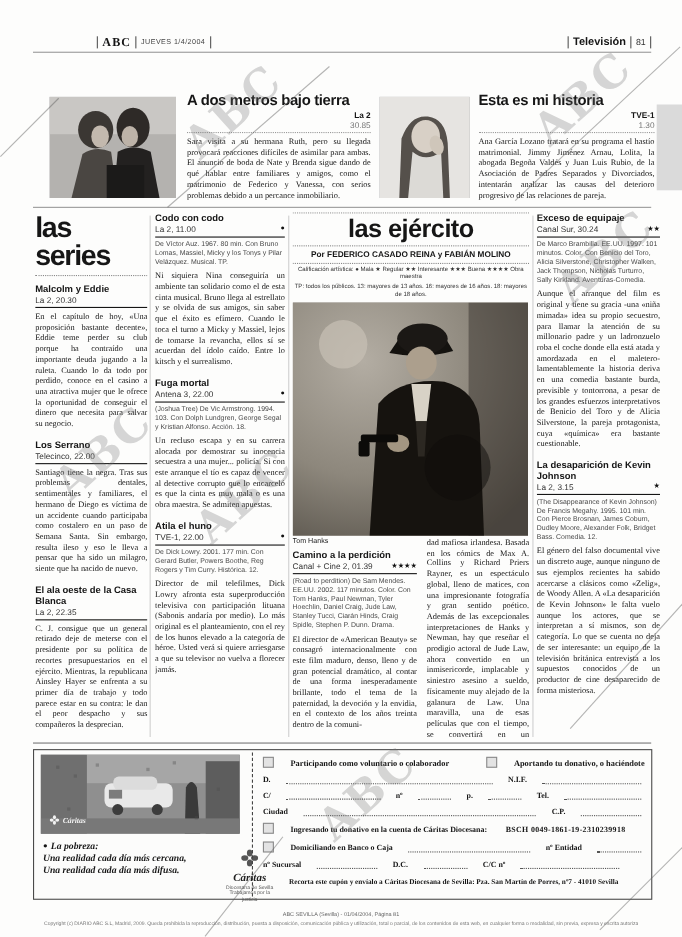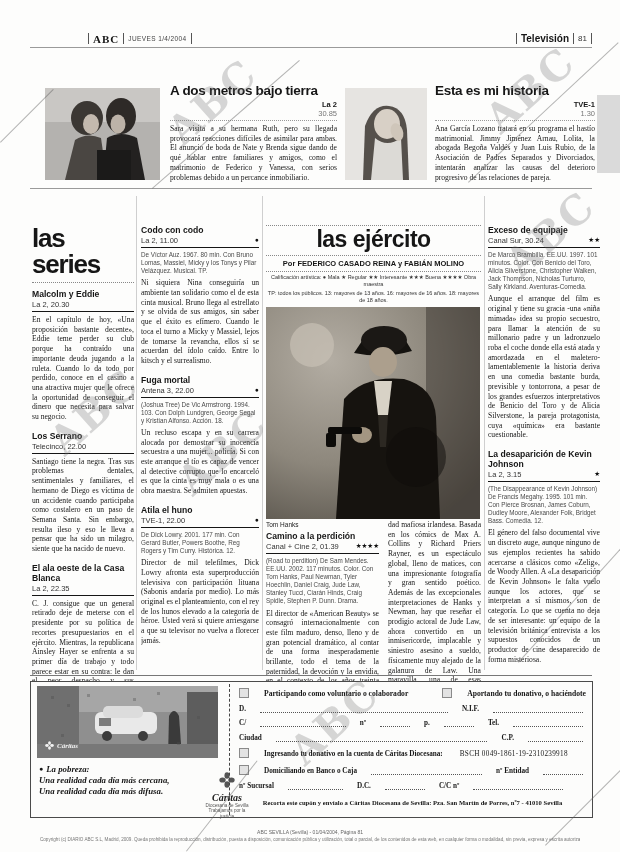--- a/index.html
+++ b/index.html
@@ -17,21 +17,21 @@
   
   .pphoto{position:absolute;overflow:hidden;background:#bbb;}
   .ptext{position:absolute;}
   .prev-title{font:bold 13.5px "Liberation Sans",sans-serif;letter-spacing:-.3px;line-height:14px;}
   .ct-row{display:flex;justify-content:space-between;align-items:flex-end;border-bottom:1px dotted #999;
           font:bold 7.5px "Liberation Sans",sans-serif;padding:2px 0 2px;margin-bottom:3px;flex-direction:column;}
   .ct-row .time{font-weight:normal;color:#777;}
   .jbody{font-size:7.6px;line-height:9.7px;text-align:justify;}
   .gray-strip{position:absolute;left:597px;top:95px;width:23px;height:78px;background:#dadada;}
   
-  .col{position:absolute;top:193px;height:480px;overflow:hidden;margin-top:32px;}
+  .col{position:absolute;top:193px;height:480px;overflow:hidden;}
   #col-series{left:32px;width:102px;}
   #col-two{left:141px;width:118px;}
   #col-pel{left:266px;width:215px;}
   #col-right{left:488px;width:112px;}
   .vsep{position:absolute;top:196px;height:474px;width:1px;background:#cfcfcf;}
   .series-head{font:bold 26px "Liberation Sans",sans-serif;letter-spacing:-1.2px;border-bottom:1px dotted #888;
                padding-bottom:5px;margin-bottom:6px;line-height:26px;}
   .entry{margin-bottom:9px;}
   .entry .t{font:bold 8.6px/10px "Liberation Sans",sans-serif;}
   .entry .ct{display:flex;justify-content:space-between;font:7.5px "Liberation Sans",sans-serif;color:#333;margin:1px 0 2px;}
@@ -60,21 +60,21 @@
   .cutline{position:absolute;left:198px;top:2px;bottom:2px;width:0;border-left:1px dashed #444;}
   .form{position:absolute;left:208px;top:4px;width:347px;font-size:7.2px;}
   .frow{display:flex;align-items:flex-end;margin-top:6.6px;gap:11px;}
   .frow b{font-weight:bold;white-space:nowrap;}
   .dl{flex:1;border-bottom:1px dotted #555;height:7px;margin:0 3px;}
   .dl.w30{flex:none;width:30px;} .dl.w40{flex:none;width:40px;} .dl.w55{flex:none;width:55px;}
   .dl.w70{flex:none;width:70px;} .dl.w90{flex:none;width:90px;}
   .cbx{width:8px;height:8px;background:#e3e3e3;border:1px solid #8a8a8a;flex:none;margin:0 4px 0 0;display:inline-block;}
   .cbx.after{margin:0 0 0 4px;}
   .opt{font:bold 7.6px "Liberation Serif",serif;}
-  .acct{font-weight:normal;letter-spacing:.3px;margin-left:6px;white-space:nowrap;}
+  .acct{font-weight:bold;letter-spacing:.3px;margin-left:6px;white-space:nowrap;}
   .cutnote{text-align:center;font:bold 6.6px "Liberation Serif",serif;margin-top:9px;}
   
   .footer1{position:absolute;left:0;right:0;top:829px;text-align:center;font:5px "Liberation Sans",sans-serif;color:#666;}
   .footer2{position:absolute;left:40px;right:40px;top:837px;text-align:center;font:4.6px "Liberation Sans",sans-serif;color:#777;white-space:nowrap;overflow:hidden;}
   
   .wm{position:absolute;font:bold 40px "DejaVu Serif",serif;color:rgba(110,110,110,.28);
       transform:rotate(-42deg);letter-spacing:2px;pointer-events:none;}
   .wline{position:absolute;height:1px;background:rgba(90,90,90,.45);transform-origin:left top;pointer-events:none;}
 </style>
 </head>

